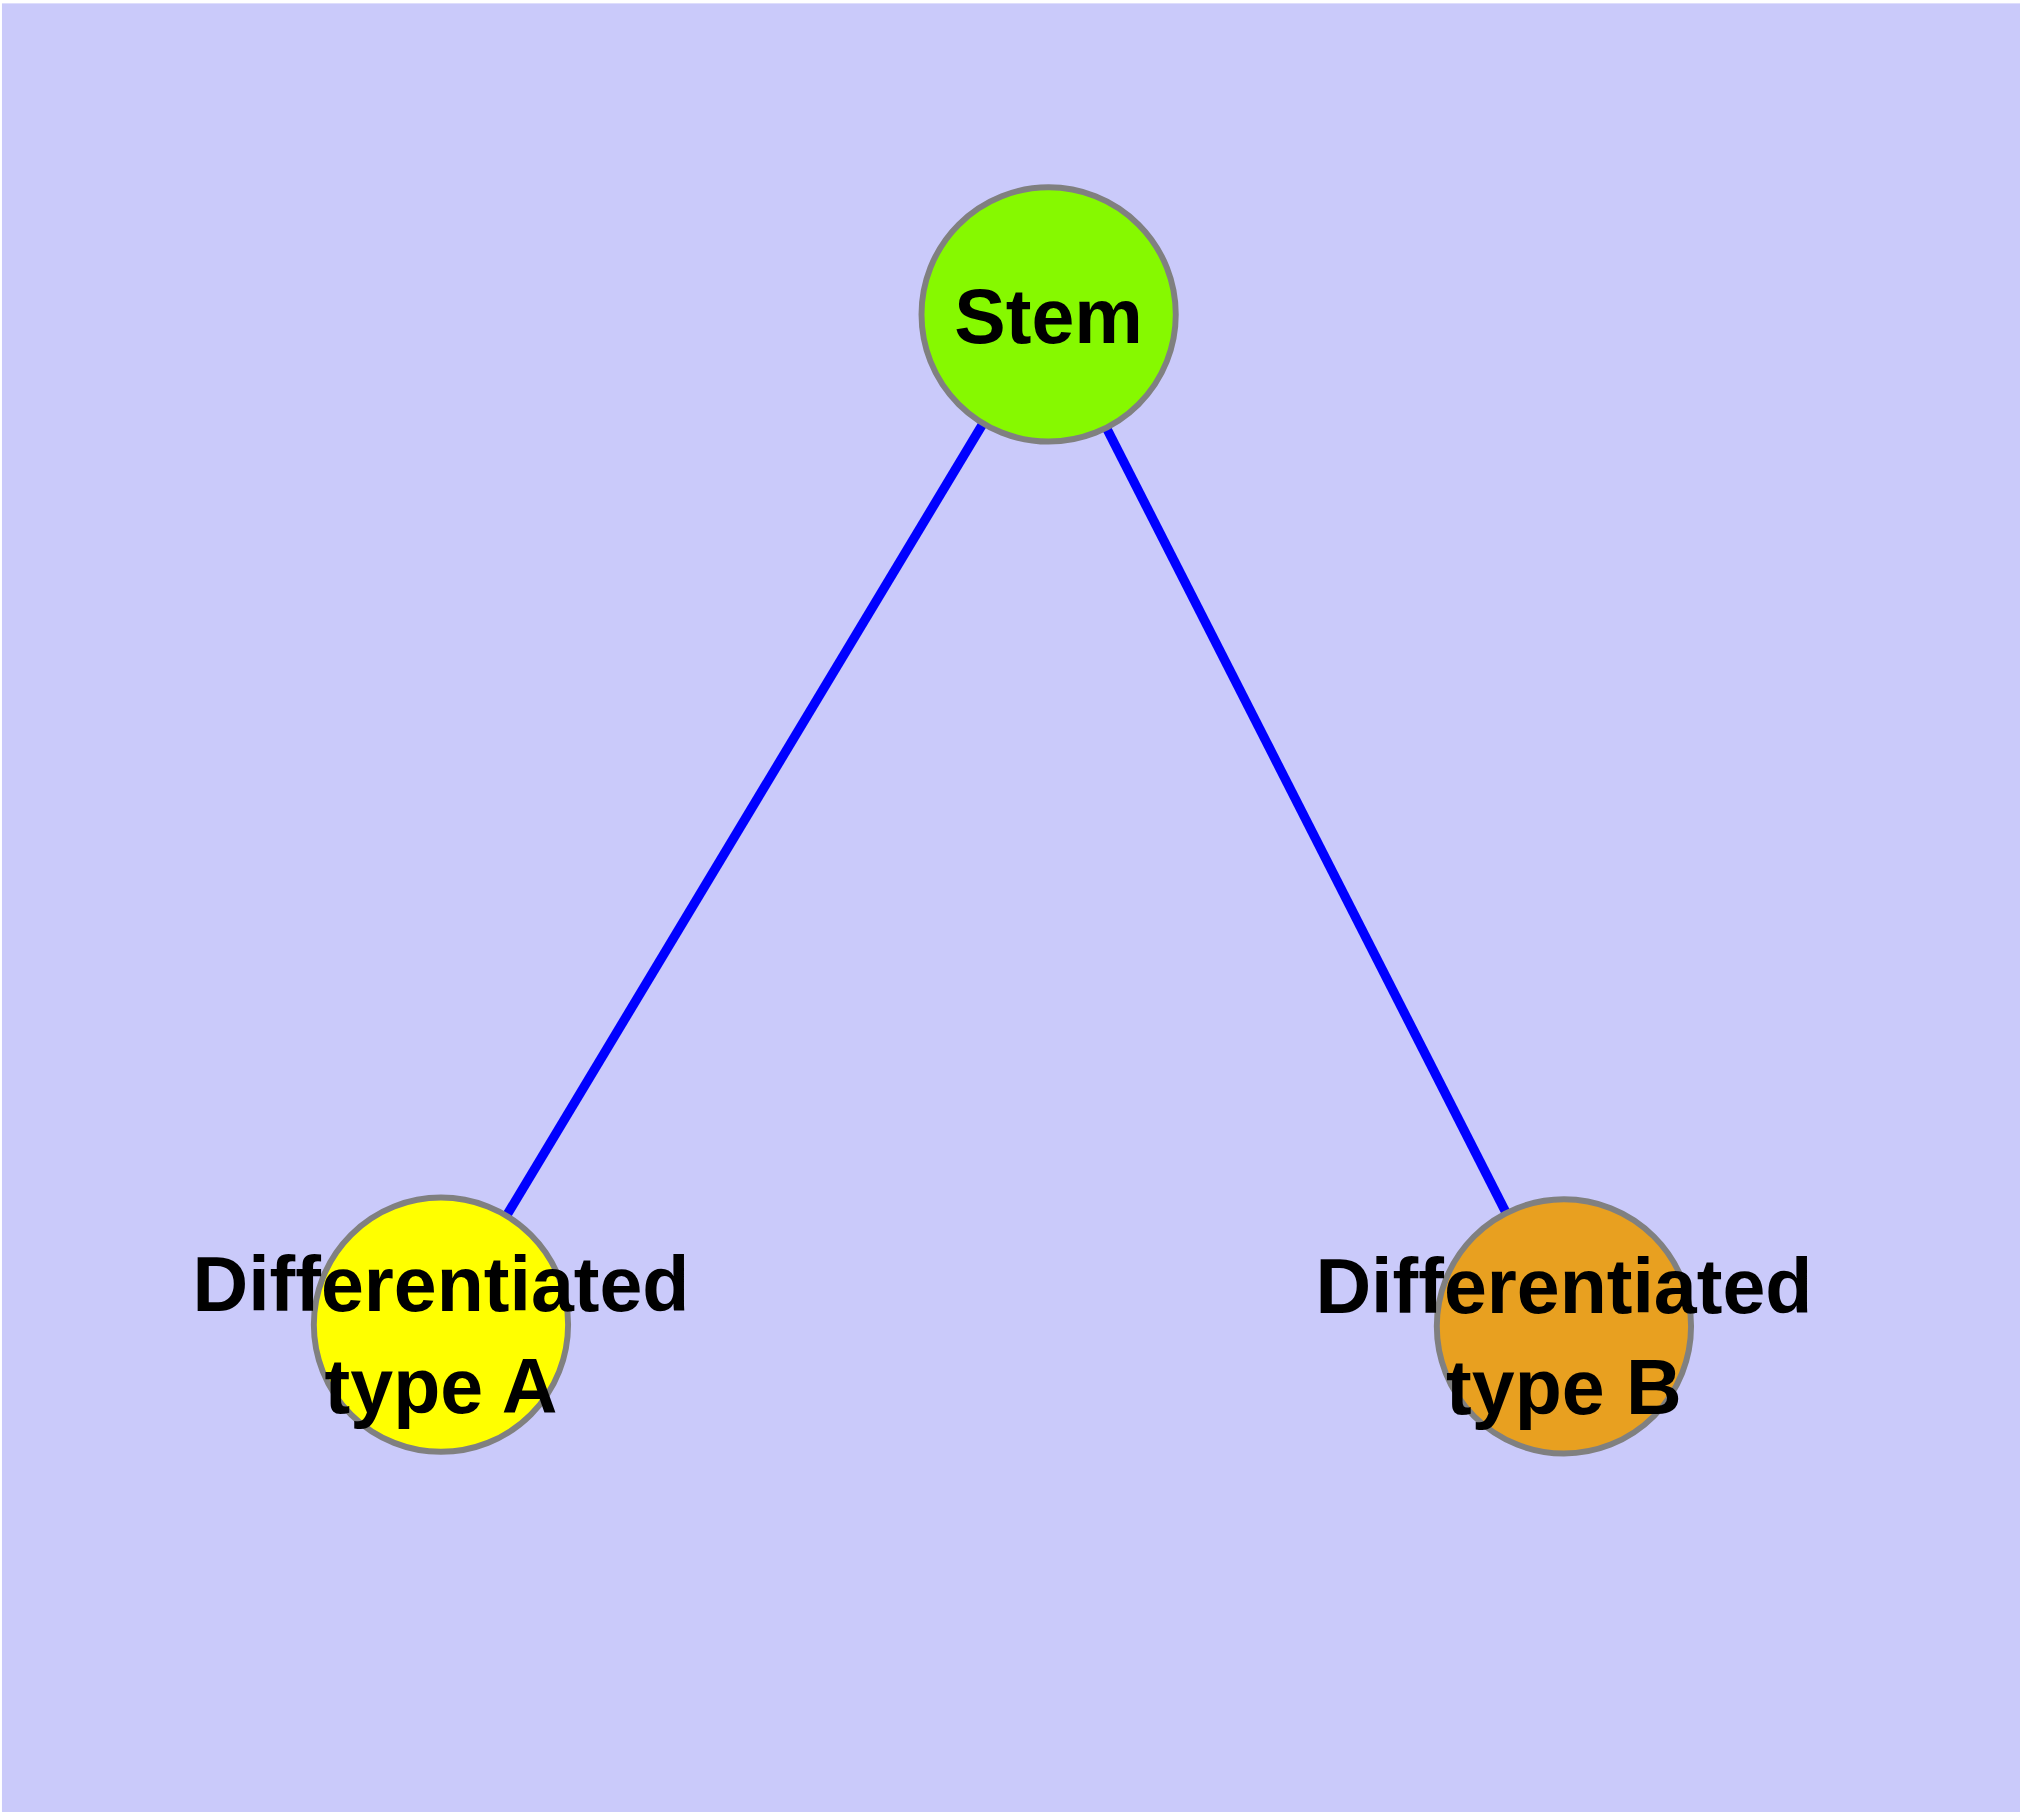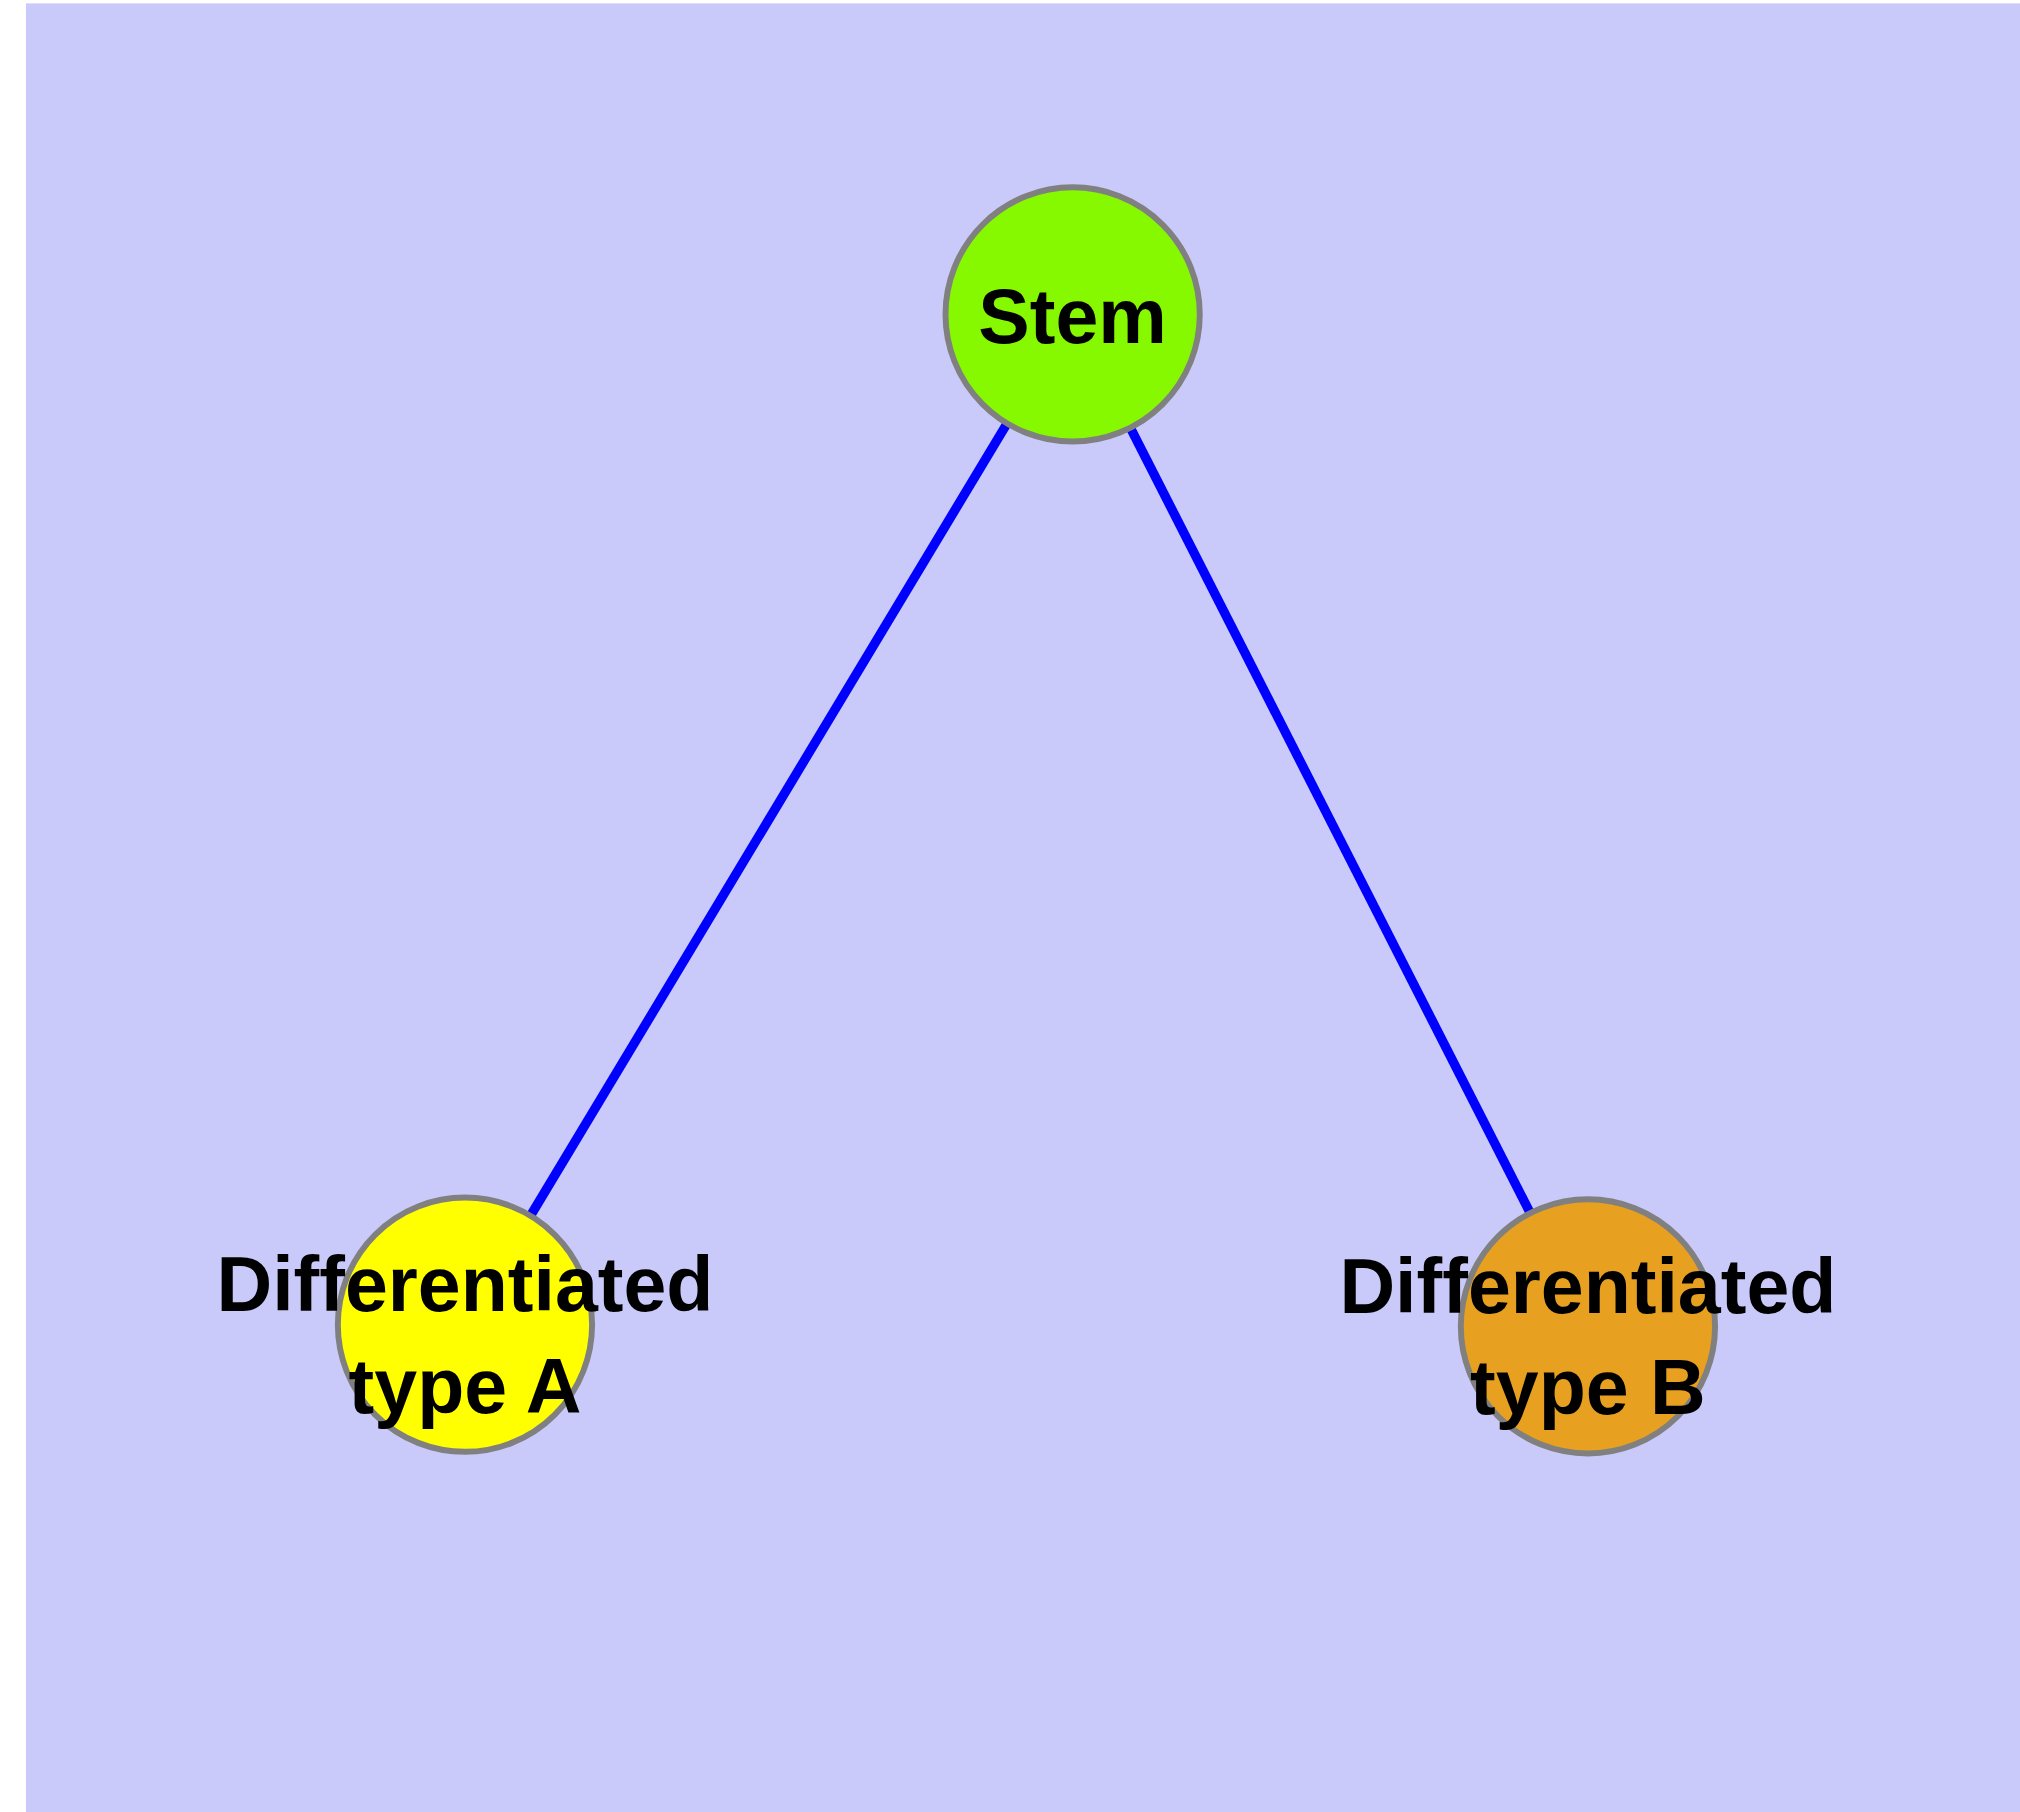--- a/index.html
+++ b/index.html
@@ -7,21 +7,20 @@
     padding: 0;
     background: #ffffff;
     width: 2021px;
     height: 1812px;
     overflow: hidden;
   }
   .canvas-wrap {
     position: relative;
     width: 1779px;
     height: 1812px;
-    padding-left: 24px;
   }
   svg {
     display: block;
   }
   .edge {
     stroke-width: 11;
     stroke-linecap: butt;
   }
   .node-circle {
     stroke-width: 7;

